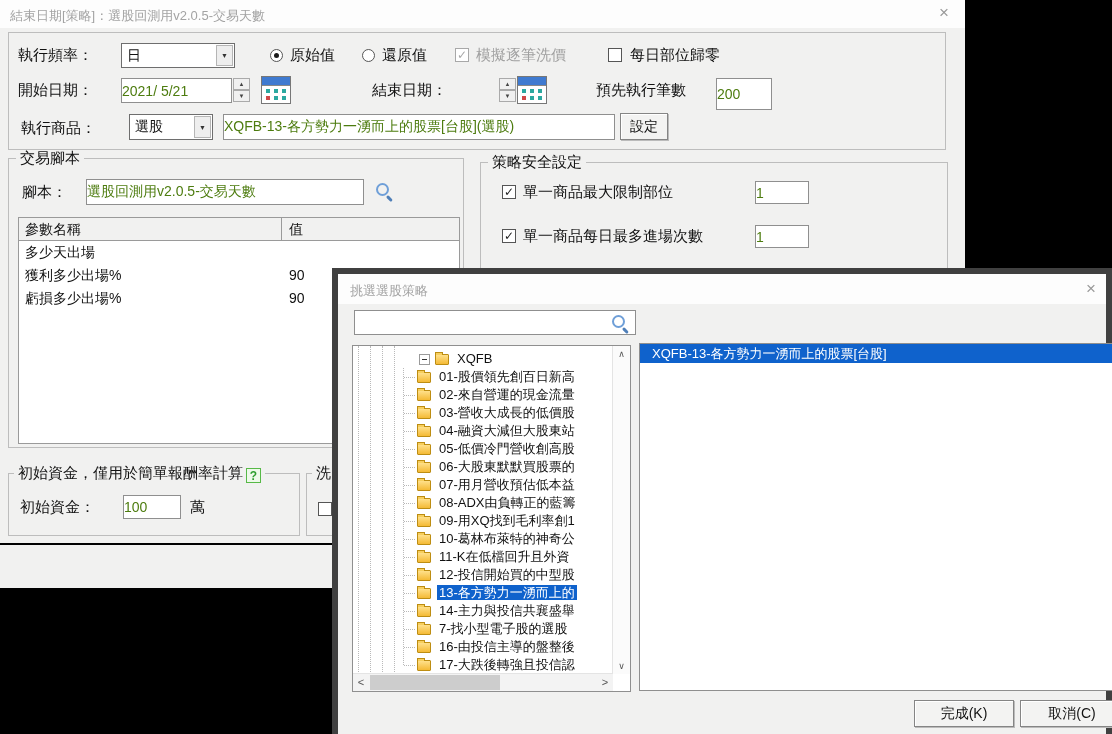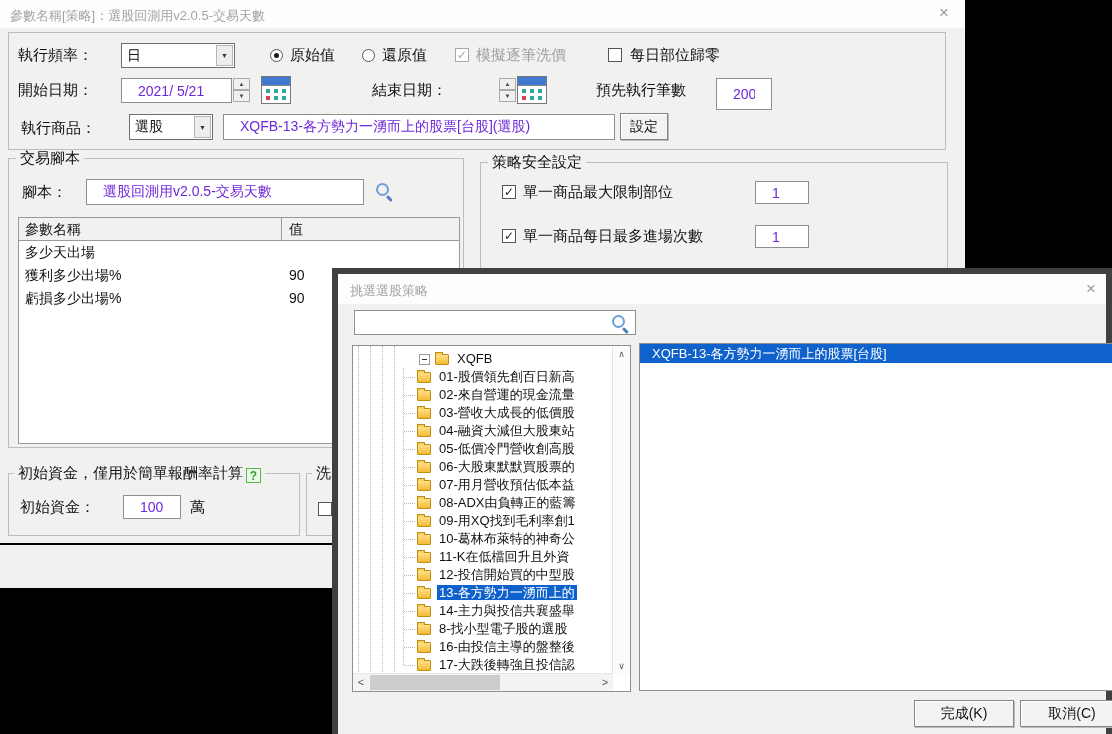--- a/index.html
+++ b/index.html
@@ -7,22 +7,22 @@
        font-family:"Liberation Sans","DejaVu Sans",sans-serif;color:#111;}
   .win{position:absolute;background:#f1f1f0;}
   #main{left:0;top:0;width:965px;height:588px;}
   #picker{left:332px;top:268px;width:780px;height:604px;border:6px solid #404040;box-sizing:border-box;}
   .titlebar{position:absolute;left:0;right:0;top:0;background:#fdfdfd;}
   .titletext{position:absolute;left:10px;top:7px;font-size:13px;color:#a3a3a3;white-space:nowrap;}
   .closex{position:absolute;top:4px;font-size:17px;color:#9a9a9a;line-height:17px;}
   .groupbox{position:absolute;border:1px solid #bdbdbd;box-sizing:border-box;}
   .legend{position:absolute;background:#f1f1f0;padding:0 4px;font-size:15px;white-space:nowrap;line-height:16px;}
   .lbl{position:absolute;font-size:15px;white-space:nowrap;line-height:18px;}
-  .txt{position:absolute;background:#fff;border:1px solid #8f8f8f;font-size:14px;padding:0 16px;
-       box-sizing:border-box;font-family:"Liberation Sans","DejaVu Sans",sans-serif;color:#6d28d9;}
+  .txt{position:absolute;background:#fff;border:1px solid #8f8f8f;font-size:14px;padding:0 0;
+       box-sizing:border-box;font-family:"Liberation Sans","DejaVu Sans",sans-serif;color:#4d7c0f;}
   .combo{position:absolute;background:#fff;border:1px solid #6e6e6e;box-sizing:border-box;}
   .combo .val{position:absolute;left:5px;top:3px;font-size:14px;white-space:nowrap;}
   .combo .cbtn{position:absolute;right:1px;top:1px;bottom:1px;width:17px;background:#eee;
        border:1px solid #b5b5b5;box-sizing:border-box;font-size:7px;color:#333;
        display:flex;align-items:center;justify-content:center;}
   .spin{position:absolute;width:17px;box-sizing:border-box;}
   .spin div{height:12px;background:#f0f0f0;border:1px solid #aaa;box-sizing:border-box;
        font-size:6px;line-height:10px;text-align:center;color:#444;}
   .cal{position:absolute;width:30px;height:28px;border:1px solid #777;background:#fff;box-sizing:border-box;}
   .cal .hd{height:8px;background:#3f7ad0;border-bottom:1px solid #888;}
@@ -81,21 +81,21 @@
   #list{position:absolute;left:301px;top:69px;width:479px;height:348px;background:#fff;
        border:1px solid #8f8f8f;border-right:none;box-sizing:border-box;}
   .litem{height:19px;line-height:19px;padding-left:12px;font-size:13px;white-space:nowrap;}
   #blackline{position:absolute;left:0;top:543px;width:337px;height:2px;background:#000;}
 </style>
 </head>
 <body>
 
 <div class="win" id="main">
   <div class="titlebar" style="height:28px">
-    <span class="titletext">參數名稱[策略]：選股回測用v2.0.5-交易天數</span>
+    <span class="titletext">結束日期[策略]：選股回測用v2.0.5-交易天數</span>
     <span class="closex" style="right:16px">×</span>
   </div>
 
   <div class="groupbox" style="left:8px;top:32px;width:938px;height:118px"></div>
 
   <span class="lbl" style="left:18px;top:46px">執行頻率：</span>
   <div class="combo" style="left:121px;top:43px;width:114px;height:25px">
     <span class="val">日</span>
     <span class="cbtn">▼</span>
   </div>
@@ -261,21 +261,21 @@
 
   <div class="titem child">
     <span class="folder"></span><span class="tlabel sel">13-各方勢力一湧而上的</span>
   </div>
 
   <div class="titem child">
     <span class="folder"></span><span class="tlabel">14-主力與投信共襄盛舉</span>
   </div>
 
   <div class="titem child">
-    <span class="folder"></span><span class="tlabel">8-找小型電子股的選股</span>
+    <span class="folder"></span><span class="tlabel">7-找小型電子股的選股</span>
   </div>
 
   <div class="titem child">
     <span class="folder"></span><span class="tlabel">16-由投信主導的盤整後</span>
   </div>
 
   <div class="titem child">
     <span class="folder"></span><span class="tlabel">17-大跌後轉強且投信認</span>
   </div>
 </div>

